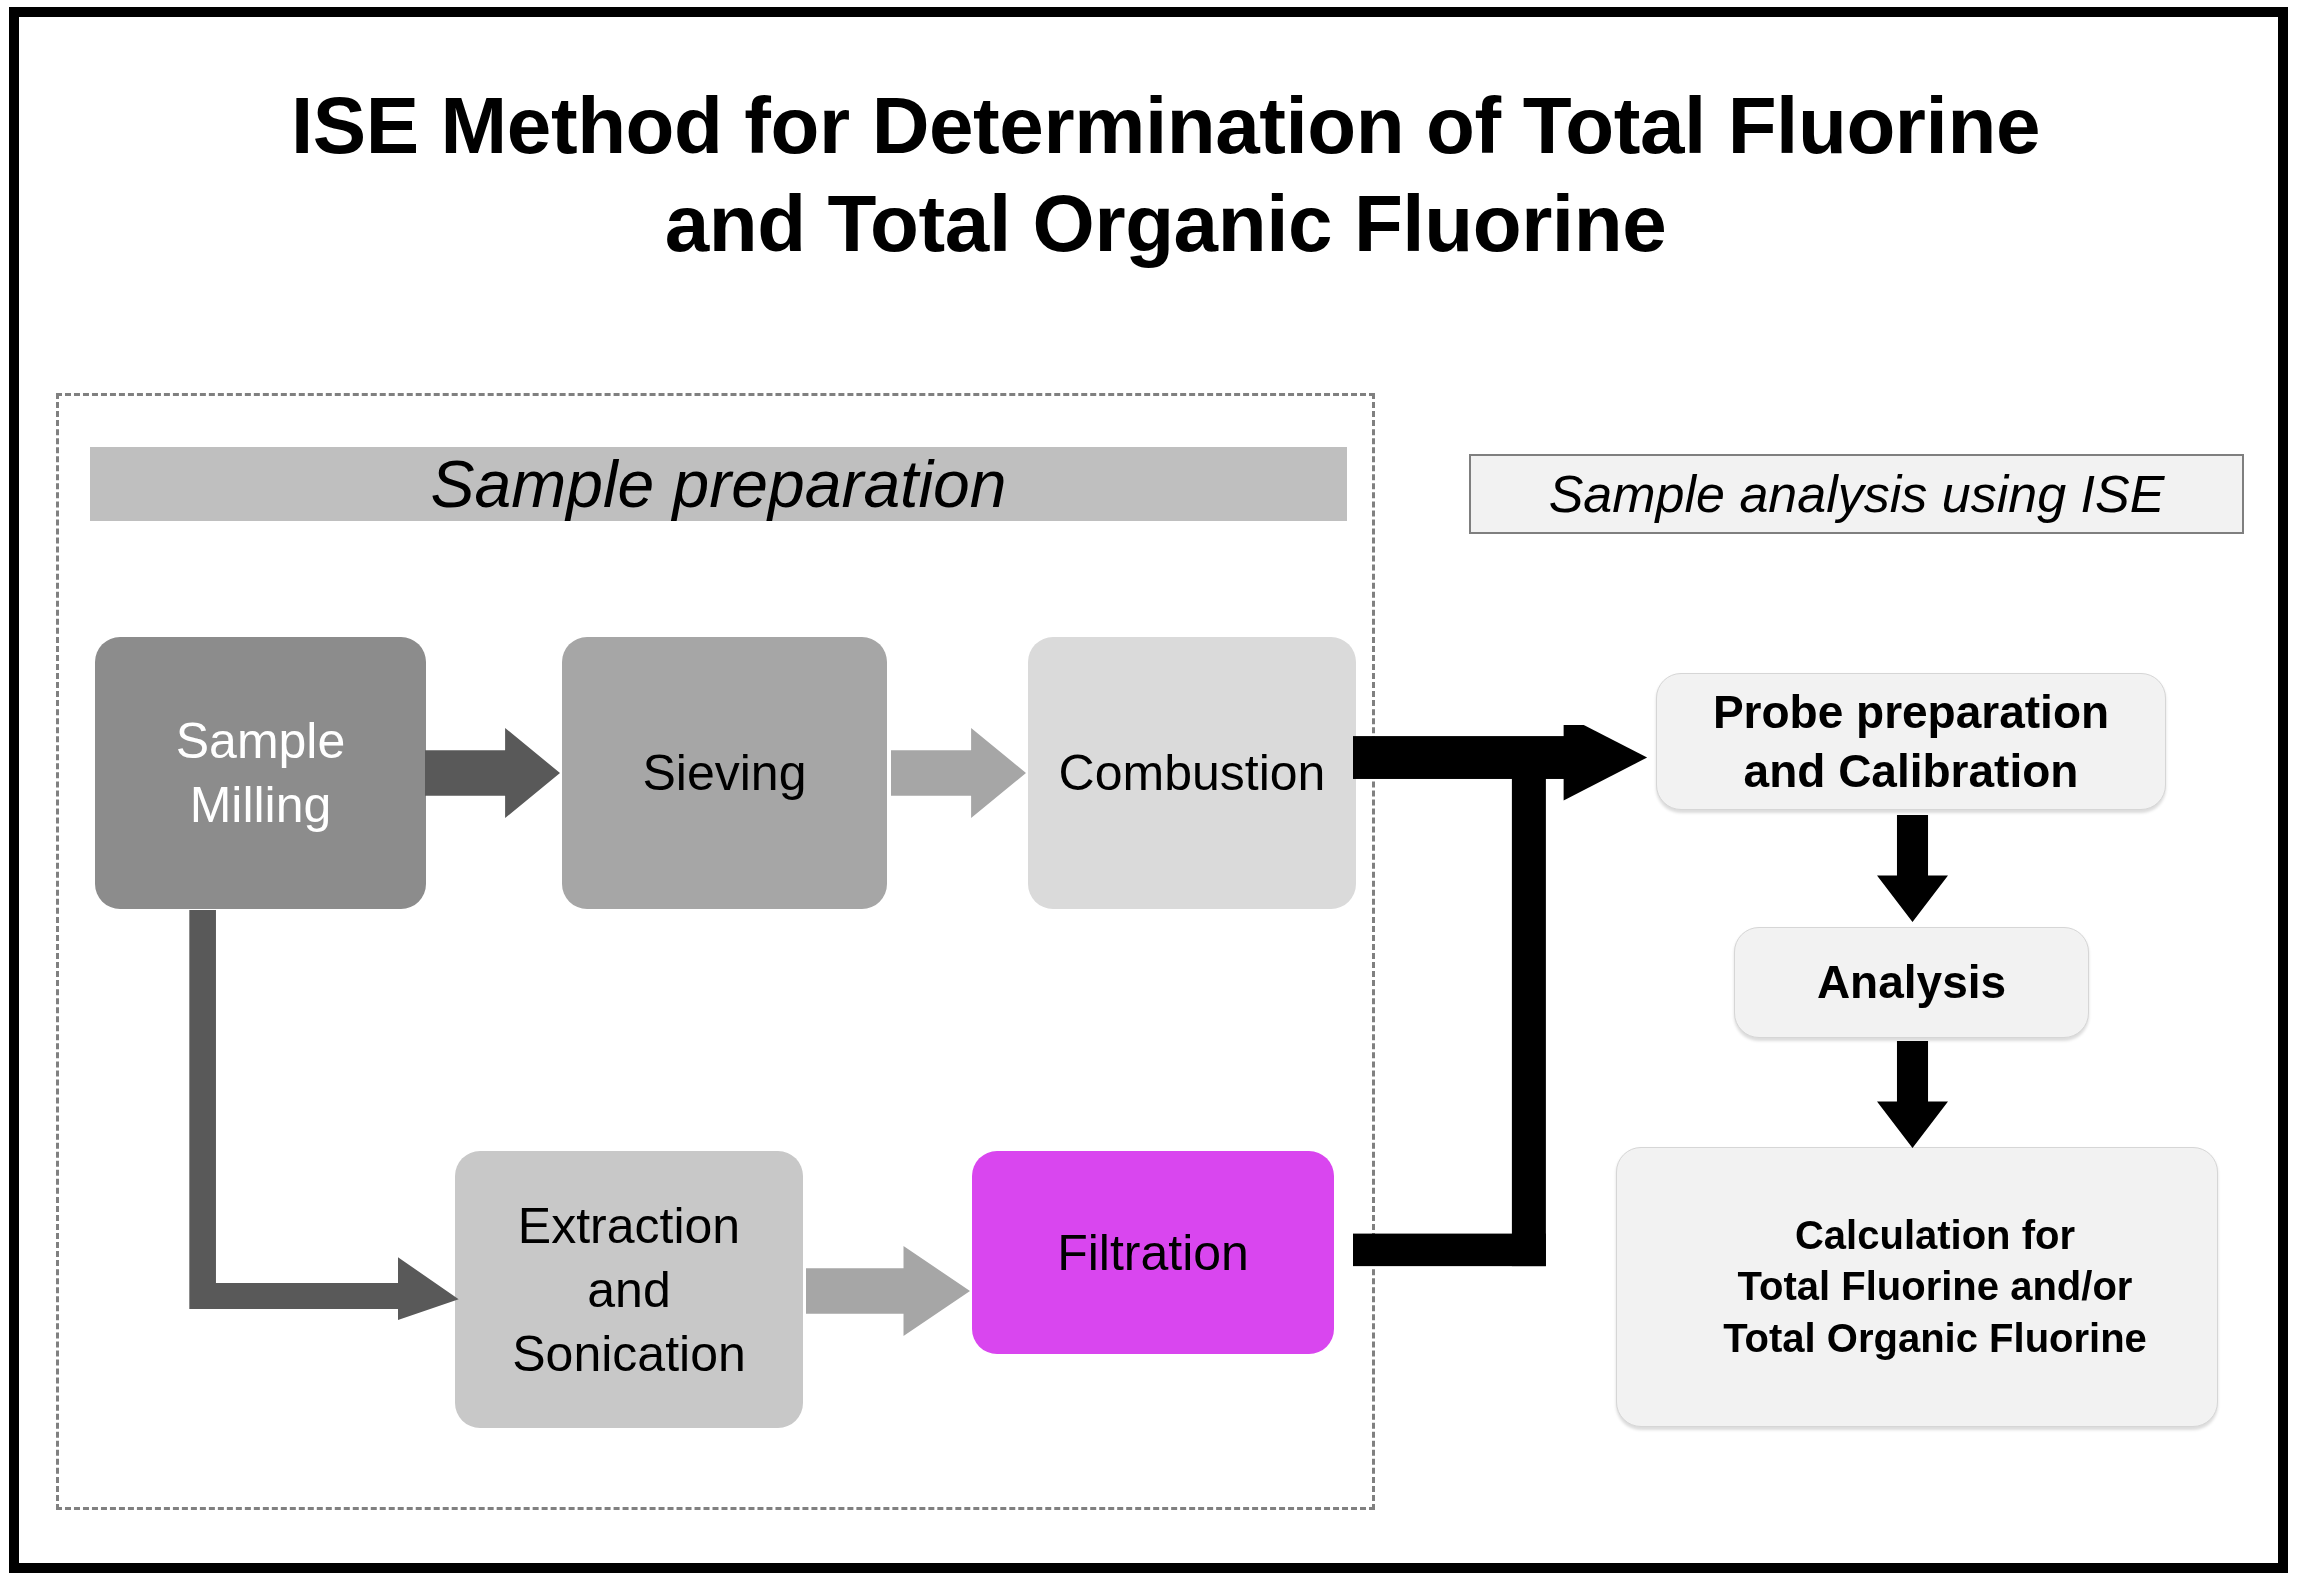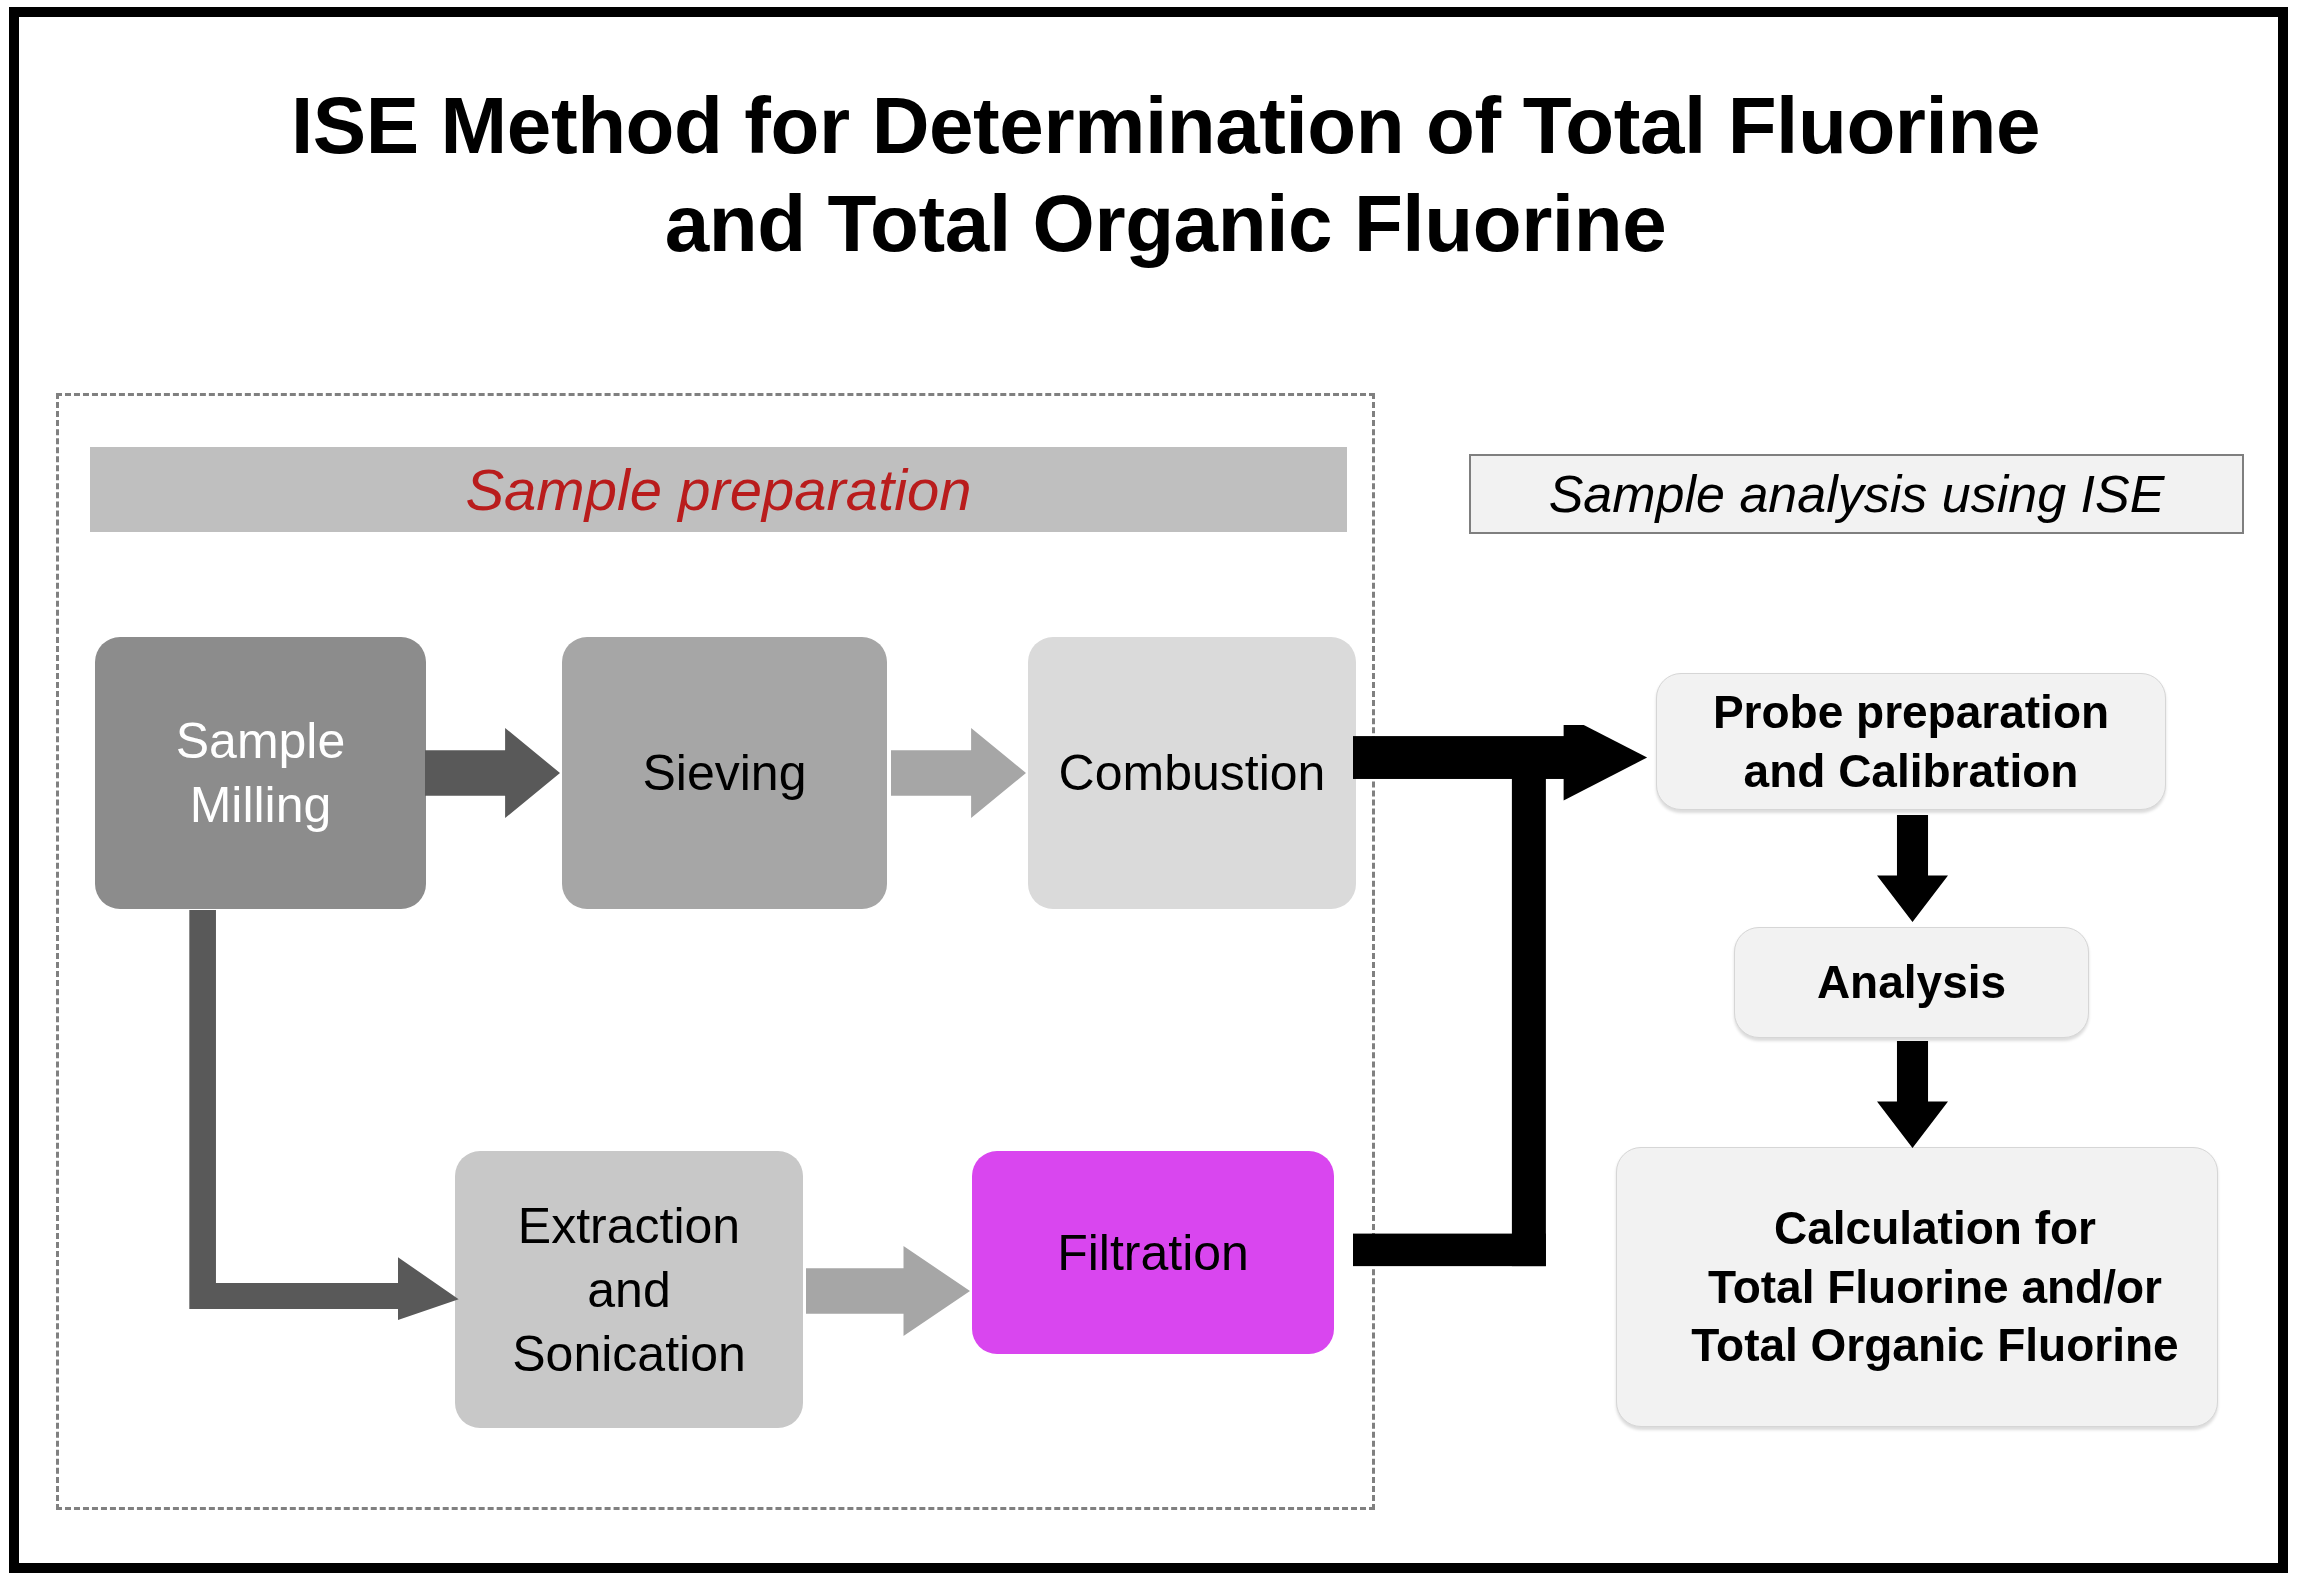--- a/index.html
+++ b/index.html
@@ -53,28 +53,28 @@
     border: 3.7px dashed #808080;
     box-sizing: border-box;
   }
 
   
   #prep-header {
     position: absolute;
     left: 90px;
     top: 447px;
     width: 1257px;
-    height: 85px;
+    height: 74px;
     background: #bfbfbf;
     display: flex;
     align-items: center;
     justify-content: center;
-    font-size: 58px;
+    font-size: 66px;
     font-style: italic;
-    color: #b91c1c;
+    color: #000000;
   }
   #analysis-header {
     position: absolute;
     left: 1469px;
     top: 454px;
     width: 775px;
     height: 80px;
     background: #f2f2f2;
     border: 2.2px solid #7f7f7f;
     box-sizing: border-box;
@@ -107,21 +107,21 @@
   }
 
   #box-milling     { left: 95px;  top: 637px;  width: 331px;  height: 272px;  background: #8c8c8c; }
   #box-sieving     { left: 562px;  top: 637px;  width: 325px;  height: 272px;  background: #a6a6a6; }
   #box-combustion  { left: 1028px; top: 637px;  width: 328px;  height: 272px;  background: #dadada; }
   #box-extraction  { left: 455px;  top: 1151px; width: 348px;  height: 277px;  background: #c8c8c8; justify-content: center; }
   #box-filtration  { left: 972px; top: 1151px; width: 362px;  height: 203px;  background: #d946ef; }
 
   #box-probe       { left: 1656px; top: 673px;  width: 510px;  height: 137px; background: #f2f2f2; font-size: 46px; }
   #box-analysis    { left: 1734px; top: 927px; width: 355px;  height: 111px; background: #f2f2f2; font-size: 46px; }
-  #box-calculation { left: 1616px; top: 1147px; width: 602px;  height: 280px; background: #f2f2f2; font-size: 46px; padding-left: 36px; }
+  #box-calculation { left: 1616px; top: 1147px; width: 602px;  height: 280px; background: #f2f2f2; font-size: 40px; padding-left: 36px; }
 
   
   .block-arrow {
     position: absolute;
     height: 100%;
     width: 100%;
   }
   .arr-wrap { position: absolute; }
   #arr-mill-sieve { left: 425px; top: 728px;  width: 135px; height: 90px; }
   #arr-sieve-comb { left: 891px; top: 728px; width: 135px; height: 90px; }

